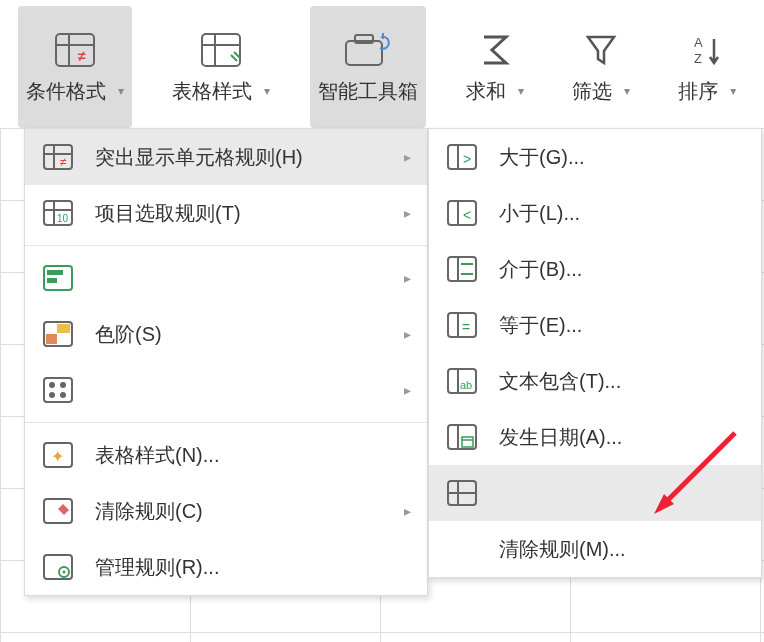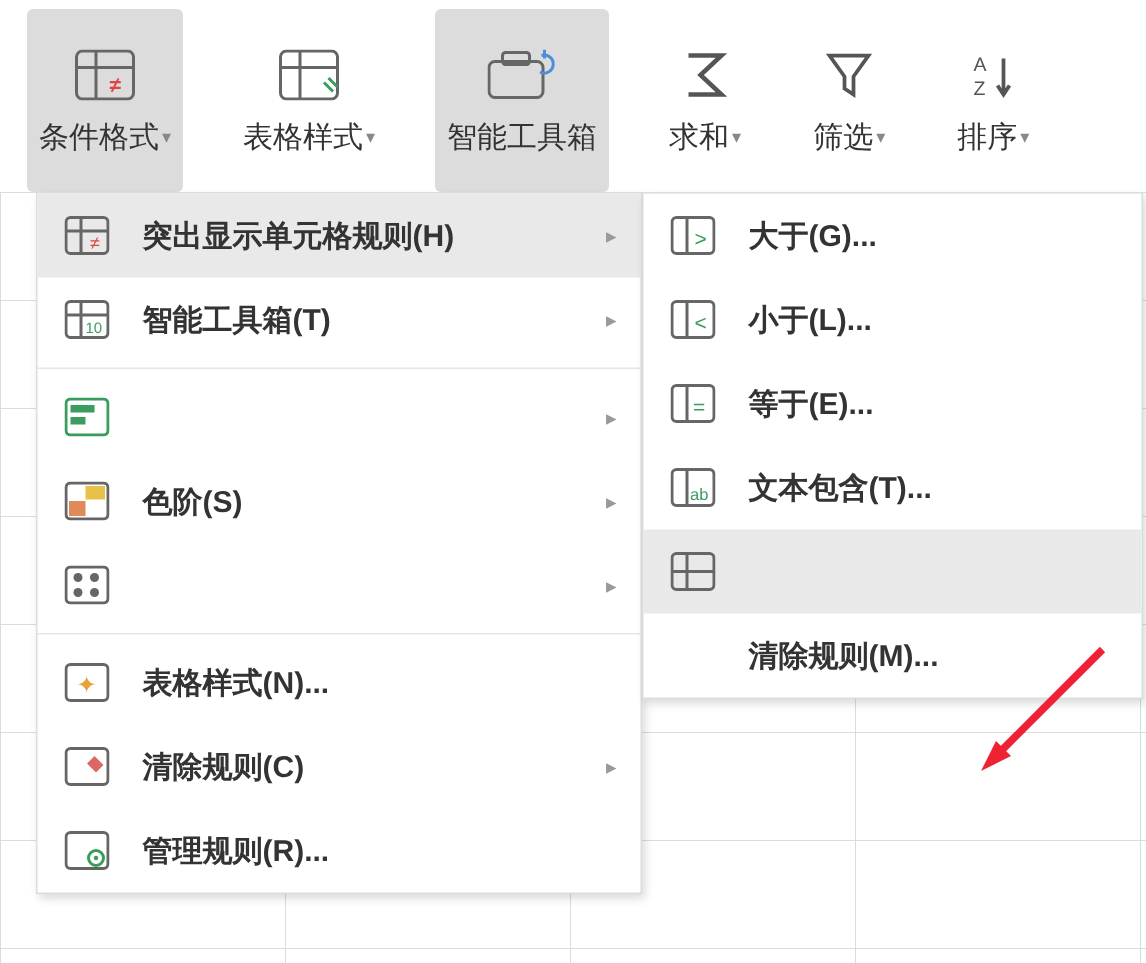--- a/index.html
+++ b/index.html
@@ -22,41 +22,41 @@
   display: flex;
   flex-direction: column;
   align-items: center;
   justify-content: center;
   padding: 6px 8px;
   border-radius: 4px;
   cursor: pointer;
 }
 .rib-btn.active { background: #dcdcdc; }
 .rib-btn .ico { width: 48px; height: 40px; display:flex; align-items:center; justify-content:center; }
-.rib-btn .lab { margin-top: 8px; display:flex; align-items:center; gap:2px; }
+.rib-btn .lab { margin-top: 8px; display:flex; align-items:center; gap:12px; }
 .drop { font-size: 12px; color:#888; }
 .menu {
   position: absolute;
   background: #fff;
   border: 1px solid #dcdcdc;
   box-shadow: 2px 3px 6px rgba(0,0,0,.15);
 }
 .menu1 { left: 24px; top: 128px; width: 404px; }
 .menu2 { left: 428px; top: 128px; width: 334px; }
 .menu-row {
   display: flex;
   align-items: center;
   height: 56px;
   padding: 0 16px;
   gap: 20px;
   cursor: pointer;
 }
 .menu-row.hov { background: #e9e9e9; }
 .menu-row .ico { width: 34px; height: 34px; display:flex; align-items:center; justify-content:center; flex-shrink:0; }
-.menu-row .txt { flex: 1; white-space: nowrap; font-weight: bold; }
+.menu-row .txt { flex: 1; white-space: nowrap; }
 .menu-row .sub { color:#999; font-size:14px; margin-left:auto; }
 .sep { height:1px; background:#e5e5e5; margin:4px 0; }
 .icon-ph { color:#888; }
 .grid-bg {
   position:absolute; left:0; top:128px; width:100%; height:514px;
   background-image: linear-gradient(#dcdcdc 1px, transparent 1px),
                     linear-gradient(90deg,#dcdcdc 1px, transparent 1px);
   background-size: 190px 72px;
   z-index:-1;
 }
@@ -166,21 +166,21 @@
   </div>
   <div class="menu-row">
     <span class="ico">
         <svg width="30" height="26">
           <rect x="1" y="1" width="28" height="24" rx="3" fill="none" stroke="#666" stroke-width="2"></rect>
           <line x1="1" y1="10" x2="29" y2="10" stroke="#666" stroke-width="2"></line>
           <line x1="11" y1="1" x2="11" y2="25" stroke="#666" stroke-width="2"></line>
           <text x="14" y="22" font-size="10" fill="#3a9d5d">10</text>
         </svg>
       </span>
-    <span class="txt">智能工具箱(T)</span>
+    <span class="txt">项目选取规则(T)</span>
     <span class="sub">▸</span>
   </div>
   <div class="sep"></div>
   <div class="menu-row">
     <span class="ico">
         <svg width="30" height="26">
           <rect x="1" y="1" width="28" height="24" rx="3" fill="none" stroke="#3a9d5d" stroke-width="2"></rect>
           <rect x="4" y="5" width="16" height="5" fill="#3a9d5d"></rect>
           <rect x="4" y="13" width="10" height="5" fill="#3a9d5d"></rect>
         </svg>
@@ -261,34 +261,56 @@
           <text x="16" y="20" font-size="14" fill="#3a9d5d">&lt;</text>
         </svg>
       </span>
     <span class="txt">小于(L)...</span>
   </div>
   <div class="menu-row">
     <span class="ico">
         <svg width="30" height="26">
           <rect x="1" y="1" width="28" height="24" rx="3" fill="none" stroke="#666" stroke-width="2"></rect>
           <line x1="11" y1="1" x2="11" y2="25" stroke="#666" stroke-width="2"></line>
+          <line x1="14" y1="8" x2="26" y2="8" stroke="#3a9d5d" stroke-width="2"></line>
+          <line x1="14" y1="18" x2="26" y2="18" stroke="#3a9d5d" stroke-width="2"></line>
+        </svg>
+      </span>
+    <span class="txt">介于(B)...</span>
+  </div>
+  <div class="menu-row">
+    <span class="ico">
+        <svg width="30" height="26">
+          <rect x="1" y="1" width="28" height="24" rx="3" fill="none" stroke="#666" stroke-width="2"></rect>
+          <line x1="11" y1="1" x2="11" y2="25" stroke="#666" stroke-width="2"></line>
           <text x="15" y="20" font-size="14" fill="#3a9d5d">=</text>
         </svg>
       </span>
     <span class="txt">等于(E)...</span>
   </div>
   <div class="menu-row">
     <span class="ico">
         <svg width="30" height="26">
           <rect x="1" y="1" width="28" height="24" rx="3" fill="none" stroke="#666" stroke-width="2"></rect>
           <line x1="11" y1="1" x2="11" y2="25" stroke="#666" stroke-width="2"></line>
           <text x="13" y="21" font-size="11" fill="#3a9d5d">ab</text>
         </svg>
       </span>
     <span class="txt">文本包含(T)...</span>
+  </div>
+  <div class="menu-row">
+    <span class="ico">
+        <svg width="30" height="26">
+          <rect x="1" y="1" width="28" height="24" rx="3" fill="none" stroke="#666" stroke-width="2"></rect>
+          <line x1="11" y1="1" x2="11" y2="25" stroke="#666" stroke-width="2"></line>
+          <rect x="15" y="13" width="11" height="10" fill="none" stroke="#3a9d5d" stroke-width="1.5"></rect>
+          <line x1="15" y1="16" x2="26" y2="16" stroke="#3a9d5d" stroke-width="1.5"></line>
+        </svg>
+      </span>
+    <span class="txt">发生日期(A)...</span>
   </div>
   <div class="menu-row hov">
     <span class="ico">
         <svg width="30" height="26">
           <rect x="1" y="1" width="28" height="24" rx="3" fill="none" stroke="#666" stroke-width="2"></rect>
           <line x1="11" y1="1" x2="11" y2="25" stroke="#666" stroke-width="2"></line>
           <line x1="1" y1="13" x2="29" y2="13" stroke="#666" stroke-width="2"></line>
         </svg>
       </span>
   </div>

